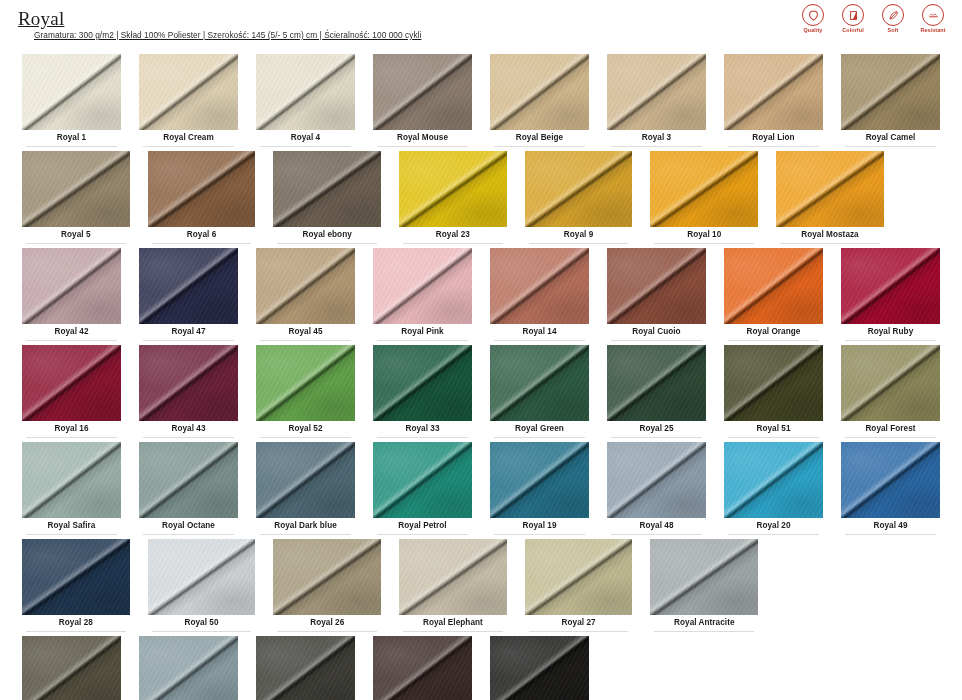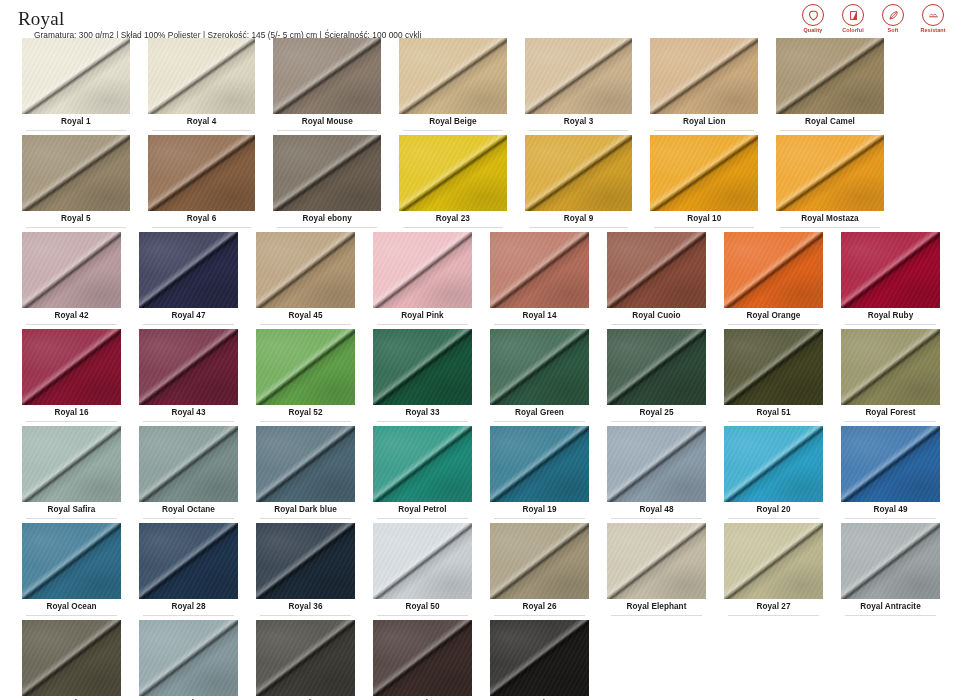--- a/index.html
+++ b/index.html
@@ -13,22 +13,23 @@
     font-family: "Liberation Sans", sans-serif;
     color: #1a1a1a;
     overflow: hidden;
     position: relative;
   }
 
   
   .header {
     position: relative;
     padding: 8px 14px 16px 18px;
-    height: 38px;
+    height: 54px;
     box-sizing: border-box;
+    text-decoration: underline;
   }
   .title {
     font-family: "Liberation Serif", serif;
     font-size: 19px;
     font-weight: 400;
     line-height: 21px;
     letter-spacing: .2px;
     color: #1d1d1b;
     margin: 0;
   }
@@ -203,20 +204,27 @@
     <div class="row">
       <div class="cell">
         <div class="sw-wrap">
           <div class="sw" style="background: rgb(238, 234, 216);"></div>
         </div>
         <div class="label">Royal 1</div>
         <div class="rowsep"></div>
       </div>
       <div class="cell">
         <div class="sw-wrap">
+          <div class="sw" style="background: rgb(229, 215, 184);"></div>
+        </div>
+        <div class="label">Royal Cream</div>
+        <div class="rowsep"></div>
+      </div>
+      <div class="cell">
+        <div class="sw-wrap">
           <div class="sw" style="background: rgb(232, 226, 204);"></div>
         </div>
         <div class="label">Royal 4</div>
         <div class="rowsep"></div>
       </div>
       <div class="cell">
         <div class="sw-wrap">
           <div class="sw" style="background: rgb(143, 127, 112);"></div>
         </div>
         <div class="label">Royal Mouse</div>
@@ -472,37 +480,23 @@
         <div class="sw-wrap">
           <div class="sw" style="background: rgb(42, 105, 168);"></div>
         </div>
         <div class="label">Royal 49</div>
         <div class="rowsep"></div>
       </div>
     </div>
     <div class="row">
       <div class="cell">
         <div class="sw-wrap">
-          <div class="sw" style="background: rgb(48, 113, 143);"></div>
-        </div>
-        <div class="label">Royal Ocean</div>
-        <div class="rowsep"></div>
-      </div>
-      <div class="cell">
-        <div class="sw-wrap">
           <div class="sw" style="background: rgb(29, 53, 80);"></div>
         </div>
         <div class="label">Royal 28</div>
-        <div class="rowsep"></div>
-      </div>
-      <div class="cell">
-        <div class="sw-wrap">
-          <div class="sw" style="background: rgb(27, 42, 56);"></div>
-        </div>
-        <div class="label">Royal 36</div>
         <div class="rowsep"></div>
       </div>
       <div class="cell">
         <div class="sw-wrap">
           <div class="sw" style="background: rgb(213, 218, 222);"></div>
         </div>
         <div class="label">Royal 50</div>
         <div class="rowsep"></div>
       </div>
       <div class="cell">

